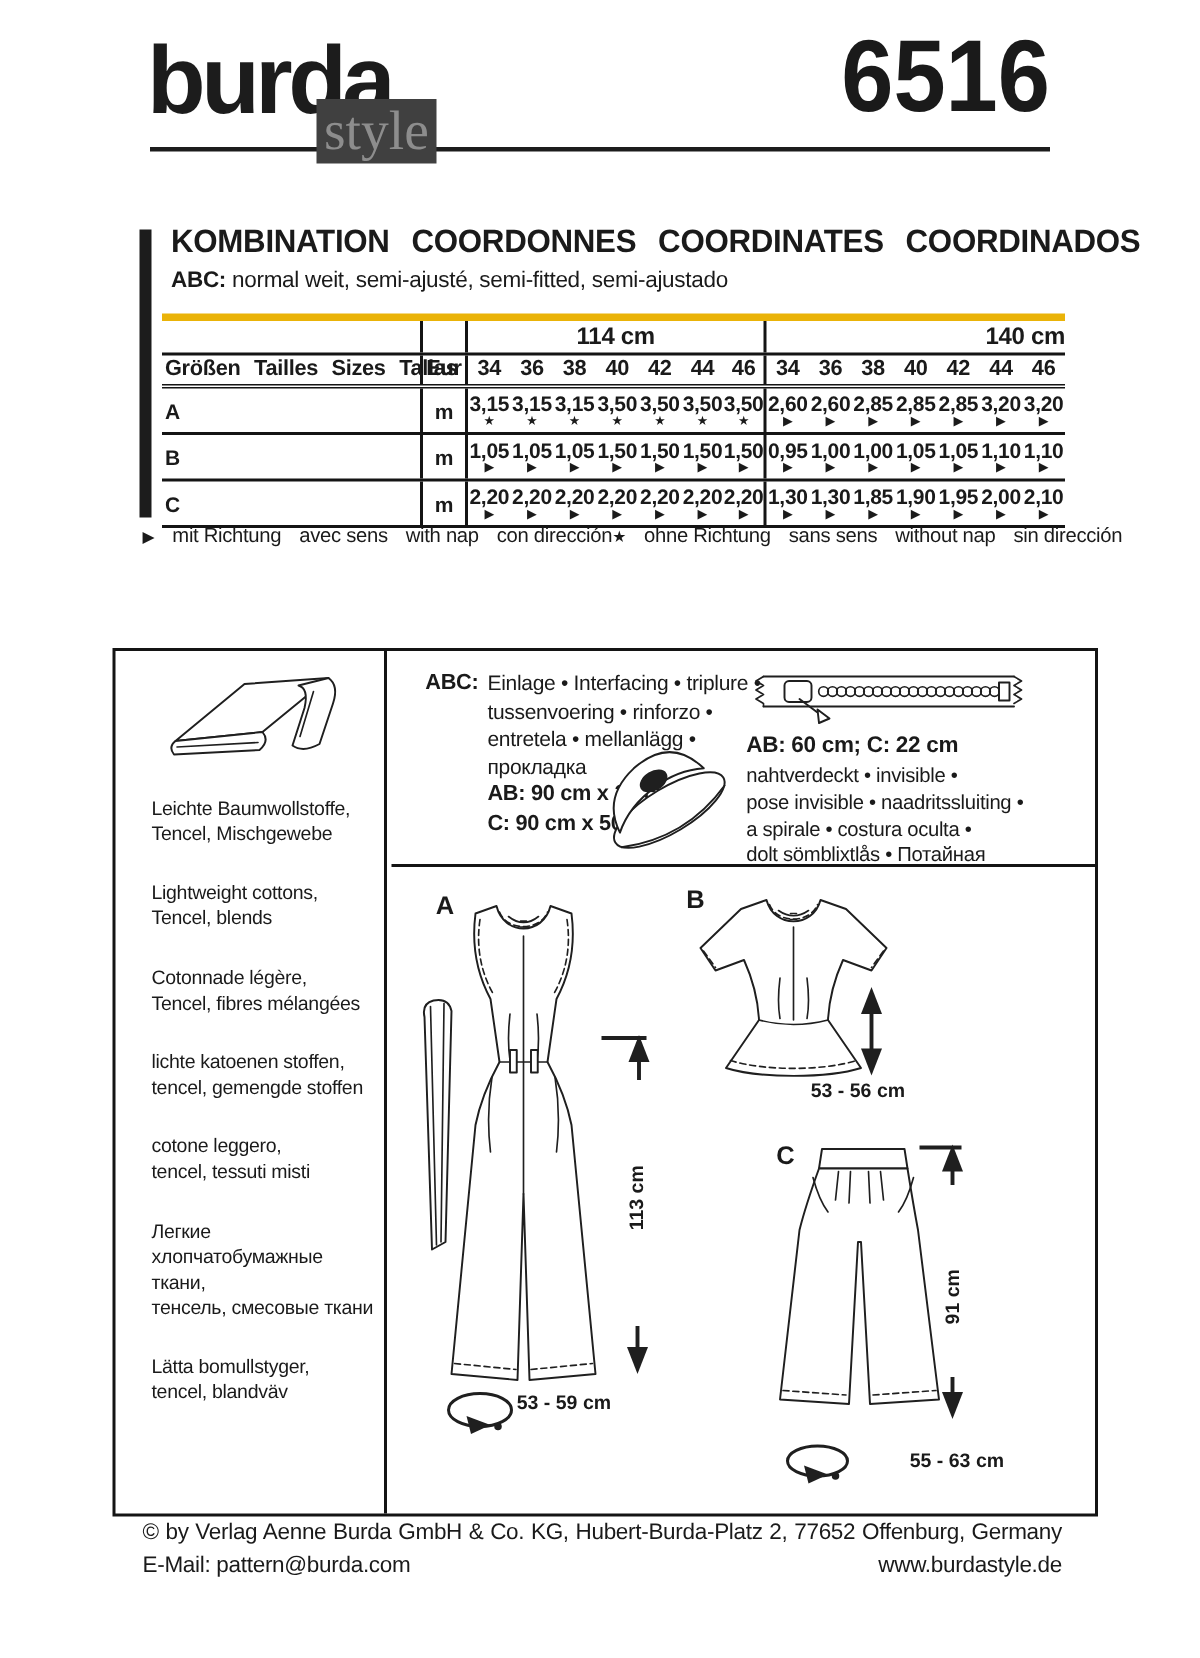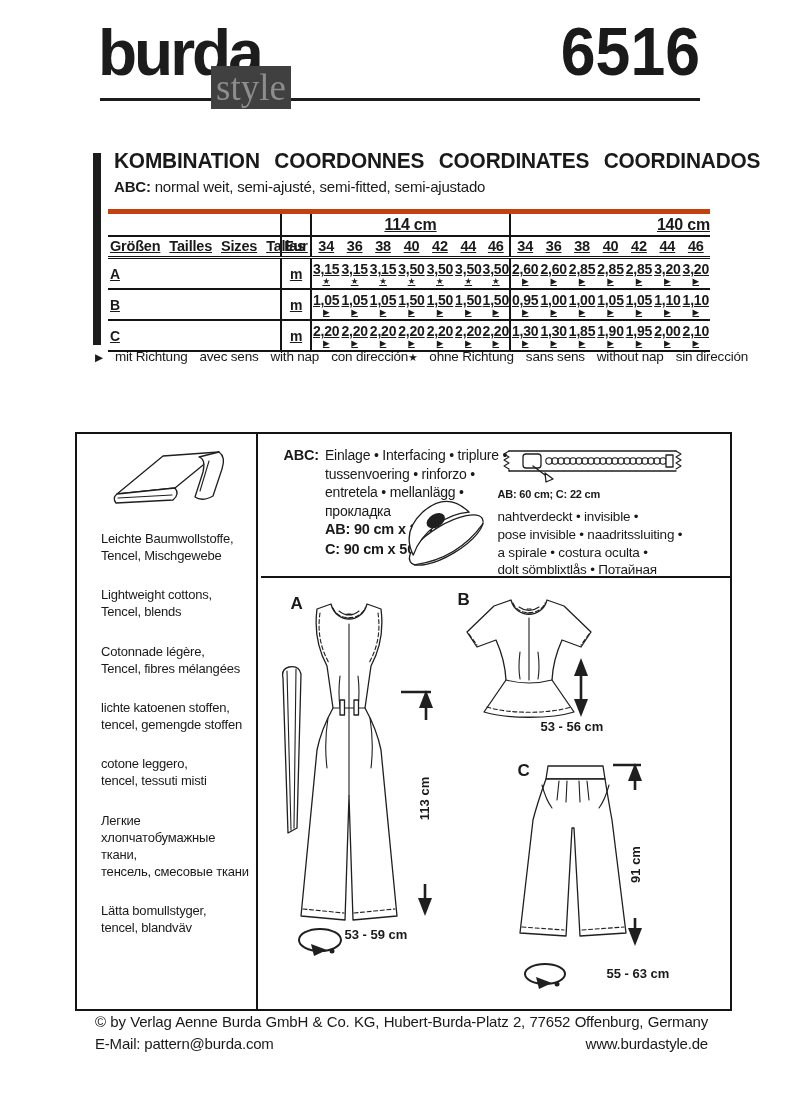--- a/index.html
+++ b/index.html
@@ -10,21 +10,21 @@
   .brand{left:98px;top:16px;font-size:64px;font-weight:700;letter-spacing:-3px;color:#1c1c1c;}
   .brand-sub{left:211px;top:66px;font-family:"Liberation Serif",serif;font-size:37px;color:#8d8d8d;background:#404040;padding:0 5px;z-index:2;letter-spacing:0;}
   .brand-rule{left:100px;top:98px;width:600px;height:3px;background:#1c1c1c;}
   .pattern-number{left:460px;top:12px;width:240px;font-size:68px;font-weight:700;text-align:right;transform:scaleX(.92);transform-origin:right;letter-spacing:0;}
   
   .title-bar{left:93px;top:153px;width:8px;height:192px;background:#1c1c1c;}
   .title{left:114px;top:149px;display:flex;gap:15px;font-size:21.5px;font-weight:700;transform:scaleX(.97);transform-origin:left;white-space:nowrap;}
   .subtitle{left:114px;top:178px;font-size:15px;}
   .subtitle b{margin-right:4px;}
   
-  .ftable{left:108px;top:209px;width:602px;border-top:5px solid #c2410c;font-weight:700;text-decoration:underline;}
+  .ftable{left:108px;top:209px;width:602px;border-top:5px solid #eab308;font-weight:700;}
   .trow{display:grid;grid-template-columns:174px 30px repeat(14,1fr);border-bottom:2px solid #141414;}
   .trow.sizes{border-bottom:3px double #141414;}
   .tc{display:flex;align-items:center;justify-content:center;font-size:14px;line-height:1;}
   .tc.label{justify-content:flex-start;padding-left:2px;}
   .label-words{display:flex;gap:9px;font-size:14.5px;}
   .bR{border-right:2px solid #141414;}
   .trow.group .tc{height:21px;font-size:16px;}
   .trow.sizes .tc{height:19px;font-size:14.5px;}
   .tc.num{flex-direction:column;height:28px;padding-top:1px;}
   .sym{font-family:"DejaVu Sans",sans-serif;font-size:8.5px;margin-top:1px;letter-spacing:0;}
@@ -38,21 +38,21 @@
   .bolt-wrap{position:absolute;left:26px;top:10px;}
   .fabric-list{position:absolute;left:24px;top:96px;width:152px;font-size:13px;line-height:1.32;}
   .fabric-item{margin-bottom:22px;white-space:pre-line;}
   .topcell{position:absolute;left:183.5px;top:0;right:0;height:141.5px;border-bottom:2.5px solid #141414;}
   .abc-block{position:absolute;left:23px;top:12px;font-size:14px;line-height:1.33;display:flex;gap:6px;}
   .abc-label{font-weight:700;font-size:14.5px;}
   .abc-text{white-space:pre-line;}
   .abc-bold{font-weight:700;font-size:14.5px;line-height:1.35;}
   .iron-wrap{position:absolute;left:126px;top:46px;}
   .zip-wrap{position:absolute;left:232px;top:6px;}
-  .zip-sizes{position:absolute;left:237px;top:54px;font-weight:700;font-size:11px;}
+  .zip-sizes{position:absolute;left:237px;top:54px;font-weight:700;font-size:15px;}
   .zip-text{position:absolute;left:237px;top:74px;font-size:13.5px;line-height:1.32;white-space:pre-line;}
   .drawarea{position:absolute;left:183.5px;top:144px;right:0;bottom:0;}
   .dlabel{position:absolute;font-weight:700;font-size:17px;}
   .dmeas{position:absolute;font-weight:700;font-size:13px;white-space:nowrap;letter-spacing:0;}
   .rot{width:44px;text-align:center;transform:rotate(-90deg);}
   
   .foot1{left:95px;top:1013px;width:613px;font-size:15px;text-align:justify;text-align-last:justify;}
   .foot2{left:95px;top:1035px;width:613px;display:flex;justify-content:space-between;font-size:15px;}
   .ln{stroke:#1f1f1f;fill:none;stroke-width:1.3;stroke-linecap:round;stroke-linejoin:round;}
   .lnf{stroke:#1f1f1f;fill:#fff;stroke-width:1.3;stroke-linejoin:round;}

